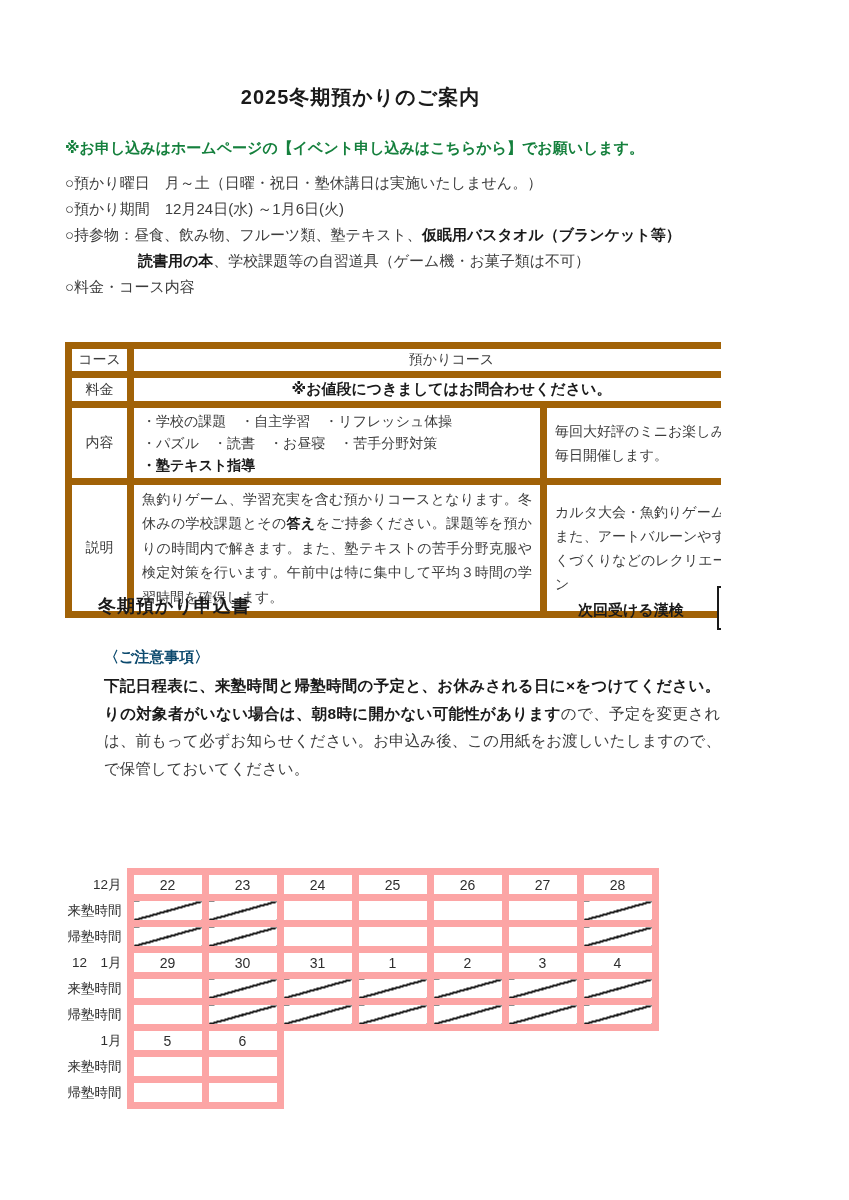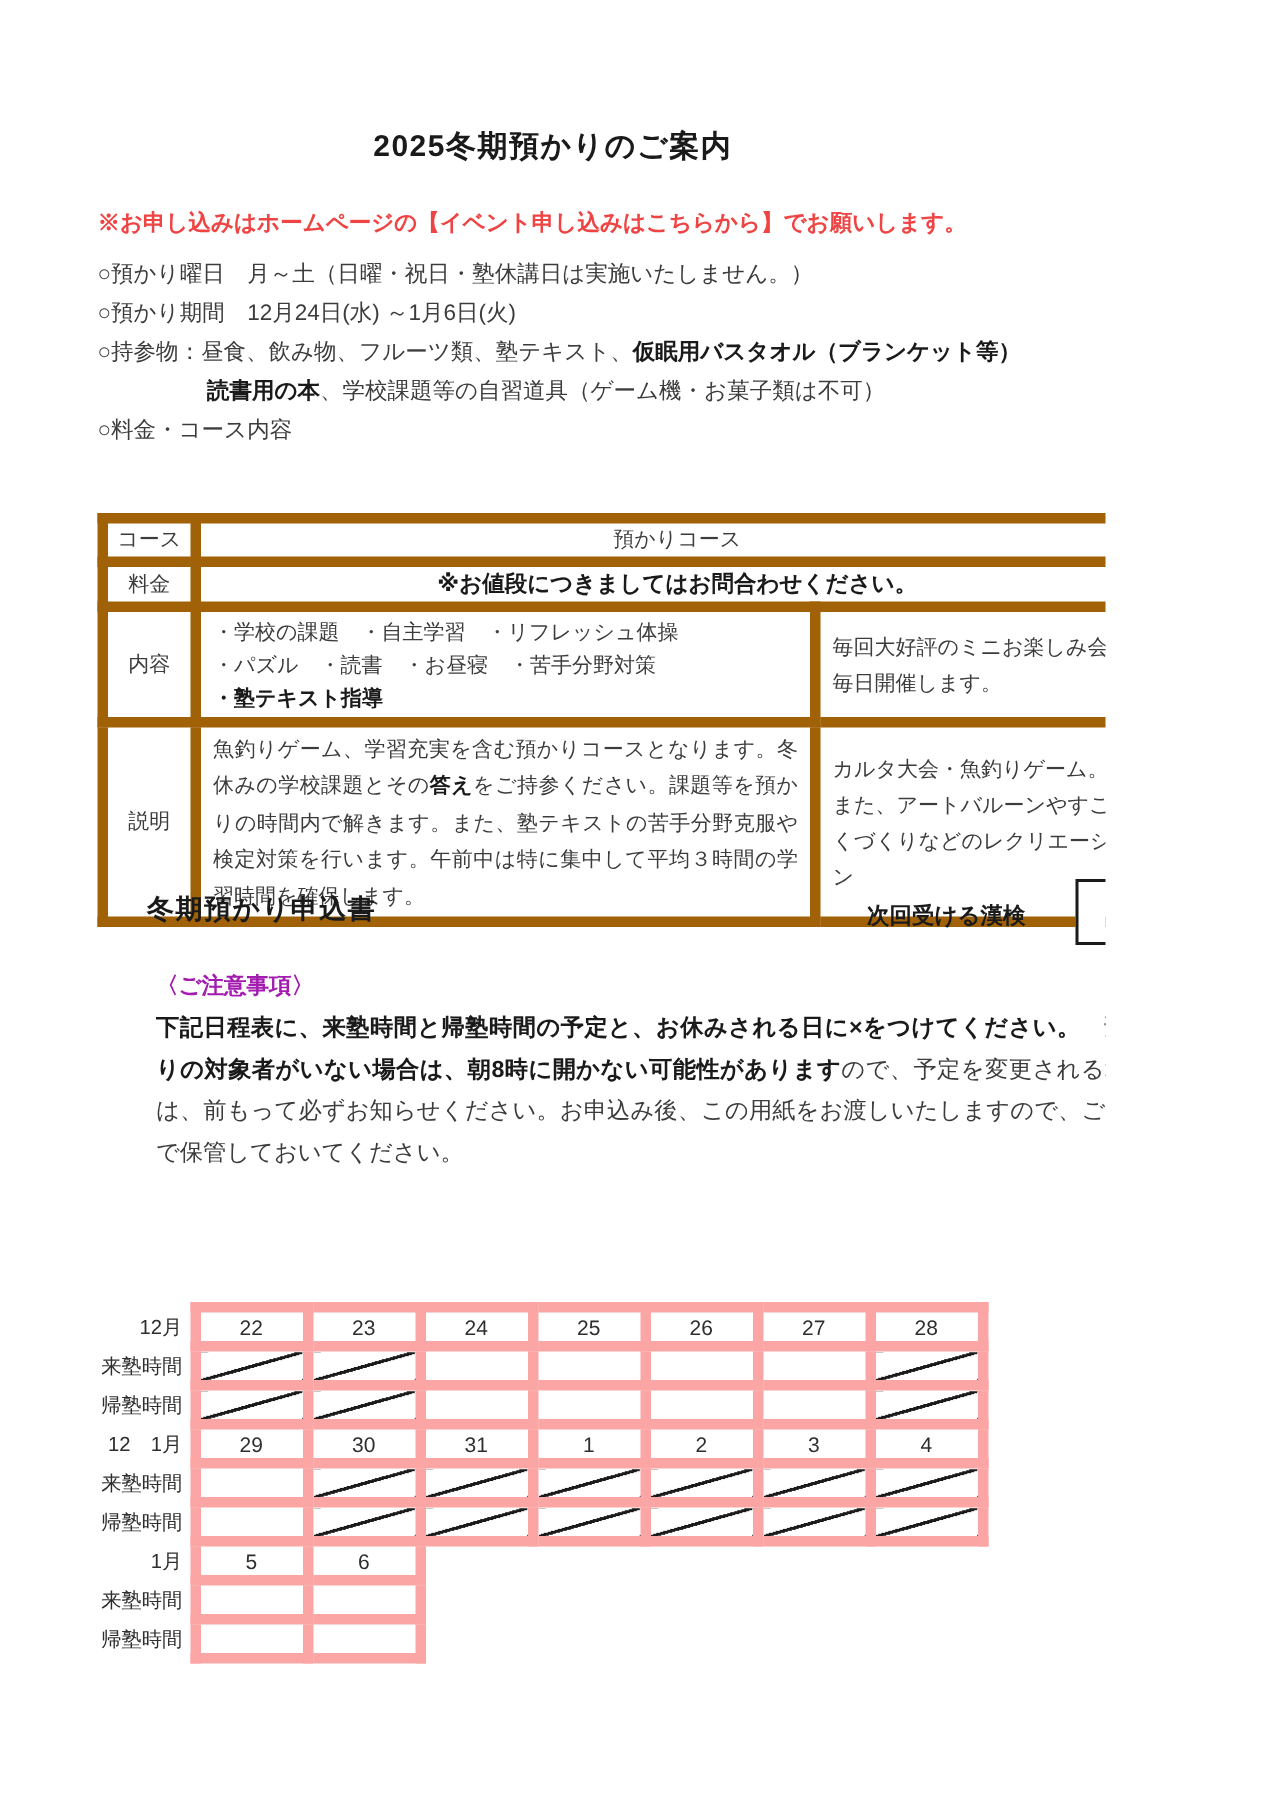--- a/index.html
+++ b/index.html
@@ -1,29 +1,29 @@
 <!DOCTYPE html>
 <html lang="ja"><head>
 <meta charset="utf-8">
 <style>
   html,body { margin:0; padding:0; background:#fff; }
   .page {
     position:relative; width:721px; height:1200px; background:#ffffff;
     font-family:"Liberation Sans","DejaVu Sans",sans-serif;
-    color:#3c3c3c; overflow:hidden;padding-left:16px;
+    color:#3c3c3c; overflow:hidden;
   }
   b, .bold { font-weight:bold; color:#1a1a1a; }
 
   .title {
     position:absolute; top:84px; left:0; right:0; text-align:center;
     font-size:20px; font-weight:bold; color:#1a1a1a; letter-spacing:1px;
   }
   .top-notice {
     position:absolute; top:139px; left:65px;
-    font-size:15px; font-weight:bold; color:#ef4444;font-family:Liberation Serif, serif;
+    font-size:15px; font-weight:bold; color:#15803d;
   }
   .intro-list { position:absolute; top:170px; left:65px; width:712px; font-size:15px; }
   .intro-list .line { height:26px; line-height:26px; white-space:nowrap; }
   .intro-list .indent { padding-left:73px; }
 
   
   .course-table {
     position:absolute; top:342px; left:65px; width:704px;
     border-collapse:collapse; table-layout:fixed;
   }
@@ -38,21 +38,21 @@
   .side-text { line-height:24px; }
   .desc-text { line-height:24.4px; text-align:justify; }
 
   
   .app-heading { position:absolute; top:594px; left:98px; font-size:18px; font-weight:bold; color:#1a1a1a; letter-spacing:1px; }
   .kanken-label { position:absolute; top:601px; left:578px; font-size:15px; font-weight:bold; color:#1a1a1a; }
   .kanken-box { position:absolute; top:586px; left:717px; width:42px; height:40px; border:2px solid #1a1a1a; background:#fff; }
   .kanken-suffix { position:absolute; top:601px; left:768px; font-size:15px; font-weight:bold; color:#1a1a1a; }
 
   
-  .caution-heading { position:absolute; top:648px; left:104px; font-size:15px; font-weight:bold; color:#a21caf; }
+  .caution-heading { position:absolute; top:648px; left:104px; font-size:15px; font-weight:bold; color:#0c4a6e; }
   .caution-text {
     position:absolute; top:672px; left:104px; width:664px;
     font-size:15.5px; line-height:27.5px; text-align:justify;
   }
 
   
   .schedule {
     position:absolute; top:868px; left:60px;
     border-collapse:collapse; table-layout:fixed;
   }

